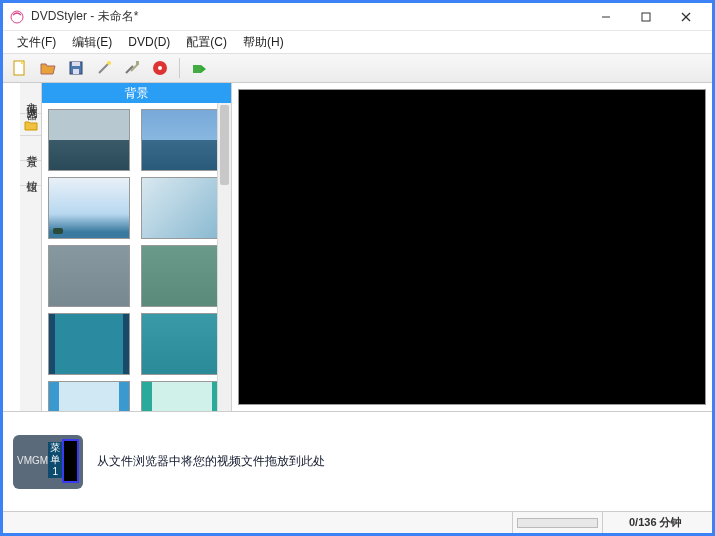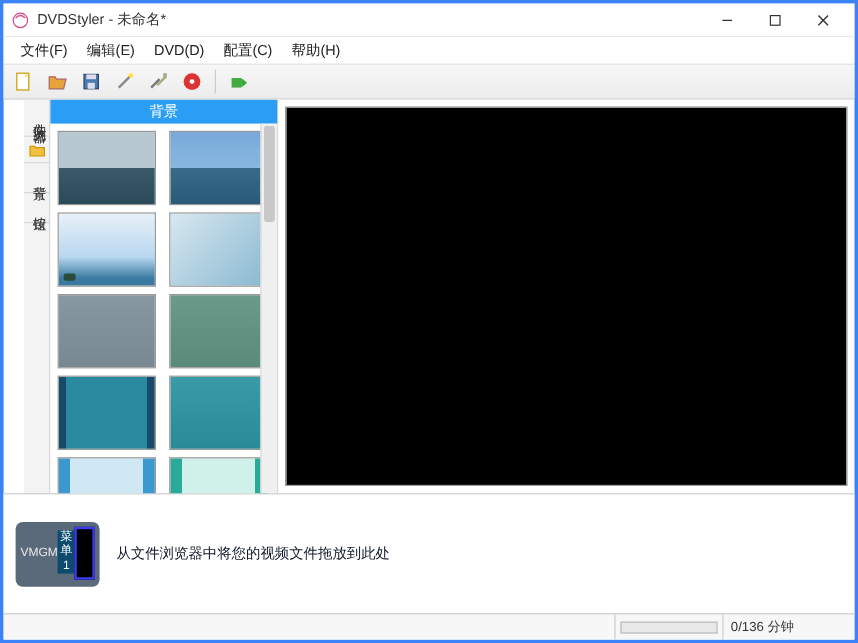--- a/index.html
+++ b/index.html
@@ -38,21 +38,21 @@
 .preview { flex: 1; background: #000; border: 1px solid #999; }
 
 .timeline { height: 100px; border-top: 1px solid #ccc; background: #fff; display: flex; align-items: center; padding: 6px 10px; gap: 14px; }
 .tl-thumb { width: 70px; background: #5a6a7a; border-radius: 6px; padding: 4px 4px 6px 4px; display: flex; flex-direction: row; align-items: center; }
 .tl-thumb-head { color: #e8e8e8; font-size: 10px; line-height: 12px; }
 .tl-thumb-sub { background: #0c4a6e; color: #fff; font-size: 10px; line-height: 12px; width: 100%; text-align: center; margin: 1px 0 2px 0; }
 .tl-thumb-box { width: 58px; height: 44px; background: #000; border: 2px solid #3a3af0; }
 .tl-hint { font-size: 12px; color: #0f172a; }
 
 .statusbar { height: 22px; border-top: 1px solid #ccc; background: #f7f7f7; display: flex; align-items: stretch; font-size: 11px; color: #333; }
-.status-cell { border-left: 1px solid #ccc; display: flex; align-items: center; padding: 0 6px; }
+.status-cell { border-left: 1px solid #ccc; display: flex; align-items: center; padding: 0 26px; font-weight: bold; }
 .status-spacer { flex: 1; }
 .status-progress { width: 90px; border-left: 1px solid #ccc; display:flex; align-items:center; padding:0 4px; }
 .status-progress-bar { width:100%; height:10px; background:#e8e8e8; border:1px solid #bbb; }
 
 
 .t-ocean1 { background: linear-gradient(#b8c8d0 0%, #b8c8d0 50%, #3a5a6a 50%, #2a4a5a 100%); }
 .t-ocean2 { background: linear-gradient(#78a8d8 0%, #88b8e0 50%, #3a6a8a 50%, #2a5a7a 100%); }
 .t-sky1 { background: linear-gradient(#e8f0f8 0%, #b8d8f0 60%, #3a7aa0 90%); position:relative; }
 .t-sky1::after{content:"";position:absolute;bottom:4px;left:4px;width:10px;height:6px;background:#2a4a3a;border-radius:2px;}
 .t-sky2 { background: linear-gradient(135deg,#d8e8f0 0%, #88b8d0 100%); }

